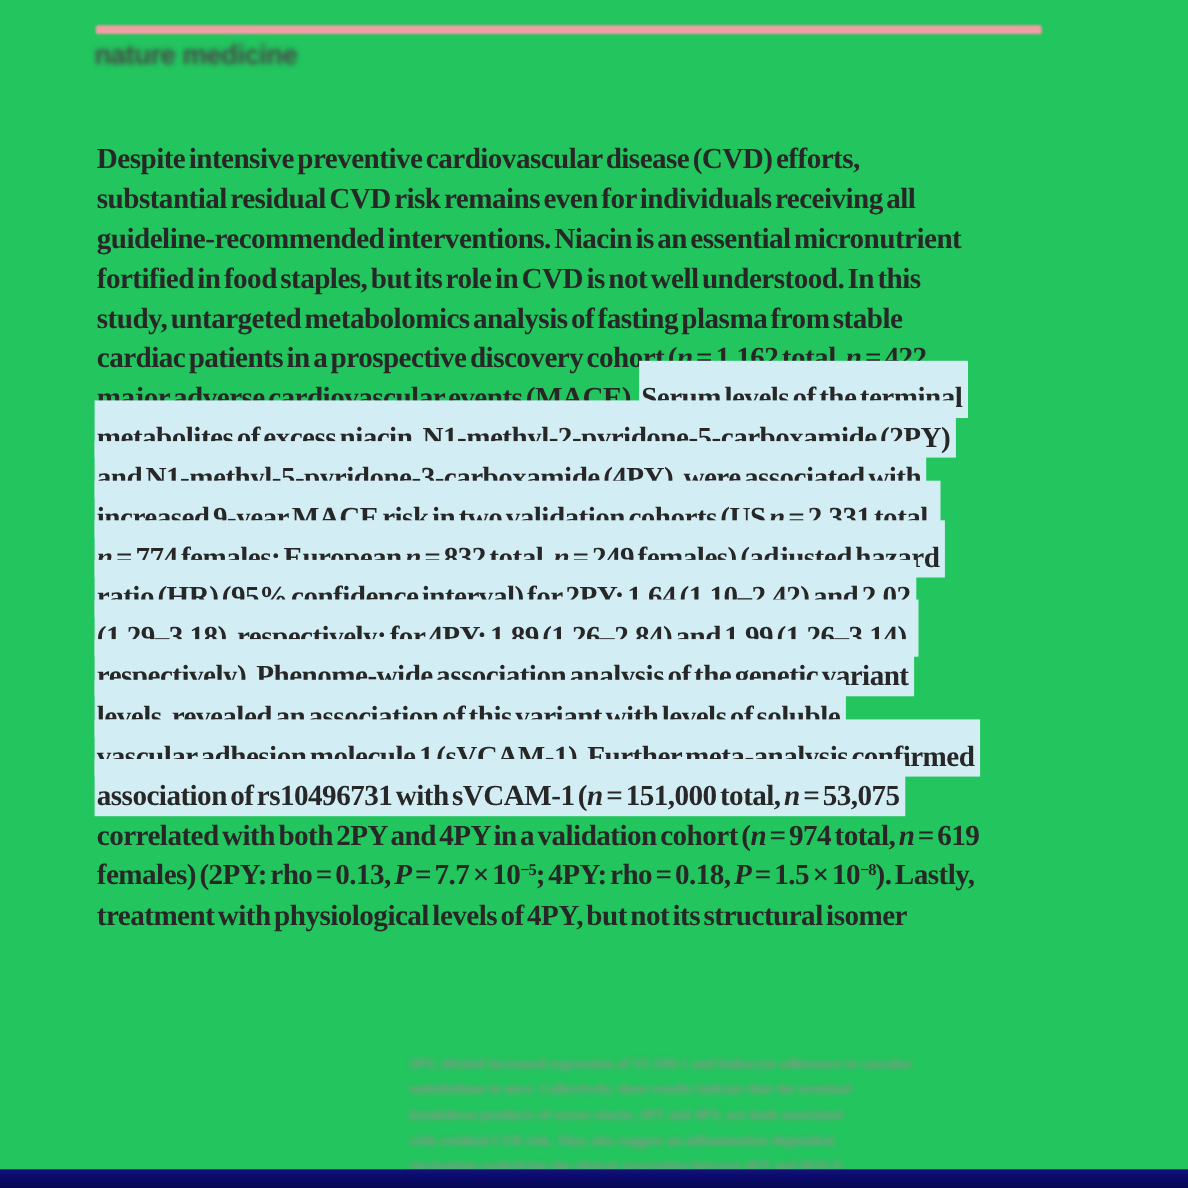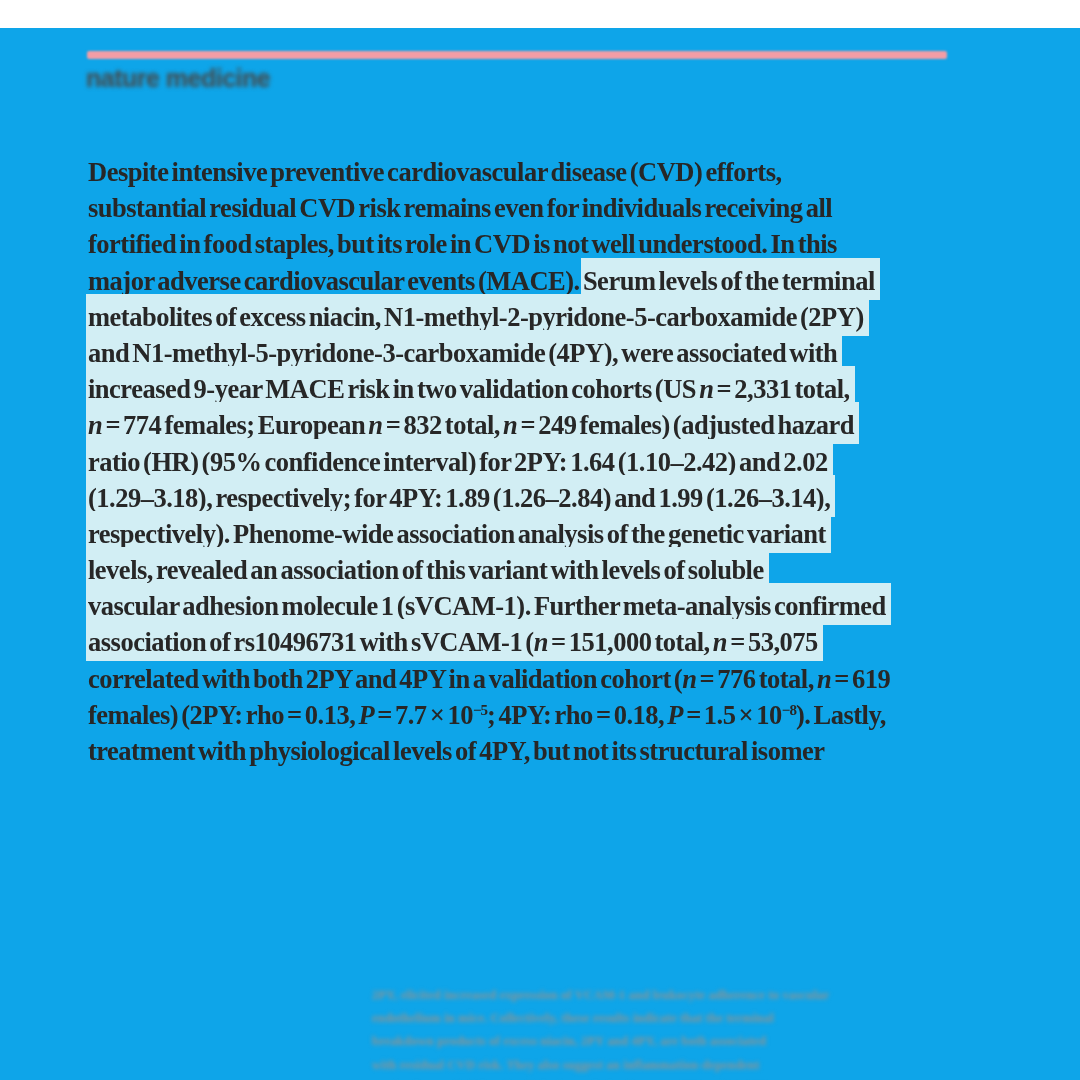--- a/index.html
+++ b/index.html
@@ -1,38 +1,38 @@
 <!DOCTYPE html>
 <html><head>
 <meta charset="utf-8">
 <style>
   html,body{margin:0;padding:0;}
   body{
     width:1080px;height:1080px;background:#ffffff;position:relative;overflow:hidden;
     font-family:"Liberation Serif",serif;
   }
-  .page{position:absolute;inset:0;background:#0ea5e9;margin-top:28px;}
+  .page{position:absolute;inset:0;background:#22c55e;}
   .brand-bar{
     position:absolute;left:87px;top:23px;width:860px;height:8px;
     background:#f39da6;filter:blur(1.1px);border-radius:2px;
   }
   .logo{
     position:absolute;left:86px;top:36px;
     font-family:"Liberation Sans",sans-serif;font-weight:bold;
     font-size:25px;color:#474747;filter:blur(2.3px);letter-spacing:-0.5px;
   }
   .abstract{
     position:absolute;left:88px;top:126px;width:930px;
     font-size:26.5px;font-weight:bold;color:#272727;
     letter-spacing:-0.5px;word-spacing:-3px;filter:blur(0.6px);
   }
   .line{height:36.2px;line-height:36.2px;white-space:nowrap;}
   .hl{
     background:#d2eef4;
-    padding:8px 5px 4px 2px;margin-left:-2px;
+    padding:18px 5px 4px 2px;margin-left:-2px;
   }
   .it{font-style:italic;}
   .abstract sup{
     font-size:15px;position:relative;top:-9px;vertical-align:baseline;
     letter-spacing:-1px;line-height:0;
   }
   .continuation{
     position:absolute;left:372px;top:956px;width:460px;
     font-size:12.5px;font-weight:bold;color:#95918c;
     filter:blur(2.3px);letter-spacing:0.2px;
@@ -45,33 +45,36 @@
 </style>
 </head>
 <body>
 
 <div class="page">
   <div class="brand-bar"></div>
   <div class="logo">nature medicine</div>
   <div class="abstract" id="abstract">
       <div class="line"><span><span>Despite intensive preventive cardiovascular disease (CVD) efforts,</span></span></div>
       <div class="line"><span><span>substantial residual CVD risk remains even for individuals receiving all</span></span></div>
+      <div class="line"><span><span>guideline-recommended interventions. Niacin is an essential micronutrient</span></span></div>
       <div class="line"><span><span>fortified in food staples, but its role in CVD is not well understood. In this</span></span></div>
+      <div class="line"><span><span>study, untargeted metabolomics analysis of fasting plasma from stable</span></span></div>
+      <div class="line"><span><span>cardiac patients in a prospective discovery cohort (</span><span class="it">n</span><span> = 1,162 total, </span><span class="it">n</span><span> = 422</span></span></div>
       <div class="line"><span><span>major adverse cardiovascular events (MACE). </span></span><span class="hl"><span>Serum levels of the terminal</span></span></div>
       <div class="line"><span class="hl"><span>metabolites of excess niacin, N1-methyl-2-pyridone-5-carboxamide (2PY)</span></span></div>
       <div class="line"><span class="hl"><span>and N1-methyl-5-pyridone-3-carboxamide (4PY), were associated with</span></span></div>
       <div class="line"><span class="hl"><span>increased 9-year MACE risk in two validation cohorts (US </span><span class="it">n</span><span> = 2,331 total,</span></span></div>
       <div class="line"><span class="hl"><span class="it">n</span><span> = 774 females; European </span><span class="it">n</span><span> = 832 total, </span><span class="it">n</span><span> = 249 females) (adjusted hazard</span></span></div>
       <div class="line"><span class="hl"><span>ratio (HR) (95% confidence interval) for 2PY: 1.64 (1.10–2.42) and 2.02</span></span></div>
       <div class="line"><span class="hl"><span>(1.29–3.18), respectively; for 4PY: 1.89 (1.26–2.84) and 1.99 (1.26–3.14),</span></span></div>
       <div class="line"><span class="hl"><span>respectively). Phenome-wide association analysis of the genetic variant</span></span></div>
       <div class="line"><span class="hl"><span>levels, revealed an association of this variant with levels of soluble</span></span></div>
       <div class="line"><span class="hl"><span>vascular adhesion molecule 1 (sVCAM-1). Further meta-analysis confirmed</span></span></div>
       <div class="line"><span class="hl"><span>association of rs10496731 with sVCAM-1 (</span><span class="it">n</span><span> = 151,000 total, </span><span class="it">n</span><span> = 53,075</span></span></div>
-      <div class="line"><span><span>correlated with both 2PY and 4PY in a validation cohort (</span><span class="it">n</span><span> = 776 total, </span><span class="it">n</span><span> = 619</span></span></div>
+      <div class="line"><span><span>correlated with both 2PY and 4PY in a validation cohort (</span><span class="it">n</span><span> = 974 total, </span><span class="it">n</span><span> = 619</span></span></div>
       <div class="line"><span><span>females) (2PY: rho = 0.13, </span><span class="it">P</span><span> = 7.7 × 10</span><sup>−5</sup><span>; 4PY: rho = 0.18, </span><span class="it">P</span><span> = 1.5 × 10</span><sup>−8</sup><span>). Lastly,</span></span></div>
       <div class="line"><span><span>treatment with physiological levels of 4PY, but not its structural isomer</span></span></div>
     </div>
   <div class="continuation" id="continuation">
       <div class="cline">2PY, elicited increased expression of VCAM-1 and leukocyte adherence to vascular</div>
       <div class="cline">endothelium in mice. Collectively, these results indicate that the terminal</div>
       <div class="cline">breakdown products of excess niacin, 2PY and 4PY, are both associated</div>
       <div class="cline">with residual CVD risk. They also suggest an inflammation-dependent</div>
       <div class="cline">mechanism underlying the clinical association between 4PY and MACE.</div>
     </div>

